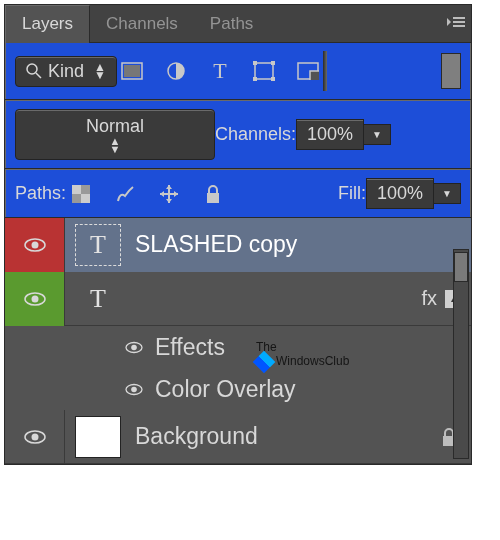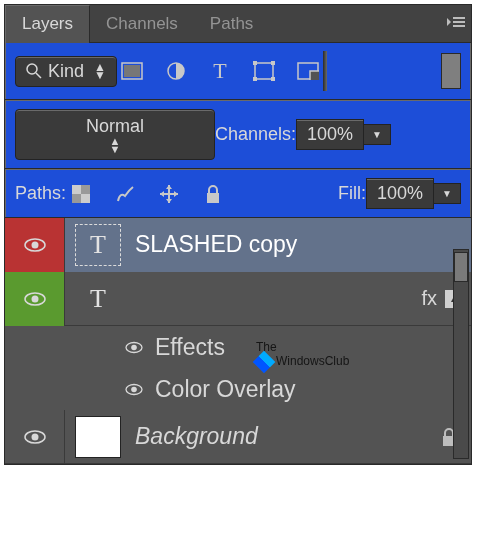--- a/index.html
+++ b/index.html
@@ -30,21 +30,21 @@
 .vis-col { width: 60px; height: 54px; display: flex; align-items: center; justify-content: center; border-right: 1px solid #3a3a3a; }
 .vis-col.red { background: #b93333; }
 .vis-col.green { background: #5a9a2f; }
 .eye { color: #d8d8d8; }
 .layer-body { flex: 1; display: flex; align-items: center; padding: 0 10px; height: 54px; gap: 14px; position: relative; }
 .thumb { width: 46px; height: 42px; display: flex; align-items: center; justify-content: center; }
 .thumb.selected-t { border: 1px dashed #dcdcdc; padding: 1px; }
 .thumb.type { color: #e3e3e3; font-family: Georgia, serif; font-size: 26px; }
 .thumb.white { background: #fff; border: 1px solid #232323; }
 .lname { color: #d8d8d8; font-size: 23px; text-align: center; }
-.lname.italic { font-style: italic; }
+.lname.italic { }
 .sublayer { display: flex; align-items: center; height: 42px; padding-left: 120px; gap: 12px; }
 .sublayer .eye2 { color: #d8d8d8; font-size: 16px; }
 .sublayer .sname { color: #d8d8d8; font-size: 23px; }
 .fx { position: absolute; right: 34px; color: #d8d8d8; font-size: 20px; }
 .expand { position: absolute; right: 8px; width: 18px; height: 18px; display: flex; align-items: center; justify-content: center; background: #d0d0d0; color: #333; font-size: 10px; }
 .lock-right { position: absolute; right: 14px; color: #bdbdbd; }
 .scrollbar { position: absolute; right: 2px; width: 16px; top: 244px; height: 210px; background: #4a4a4a; border: 1px solid #2a2a2a; }
 .scroll-thumb { width: 14px; height: 30px; background: #7a7a7a; border: 1px solid #2a2a2a; margin-top: 2px; }
 .watermark { position: absolute; left: 256px; top: 340px; font-family: Georgia, serif; font-size: 12px; color: #151515; pointer-events: none; }
 .watermark .wm-icon { display: inline-block; width: 16px; height: 16px; background: linear-gradient(180deg,#0af 50%,#05f 50%); transform: rotate(45deg); vertical-align: middle; margin-right: 4px; }

